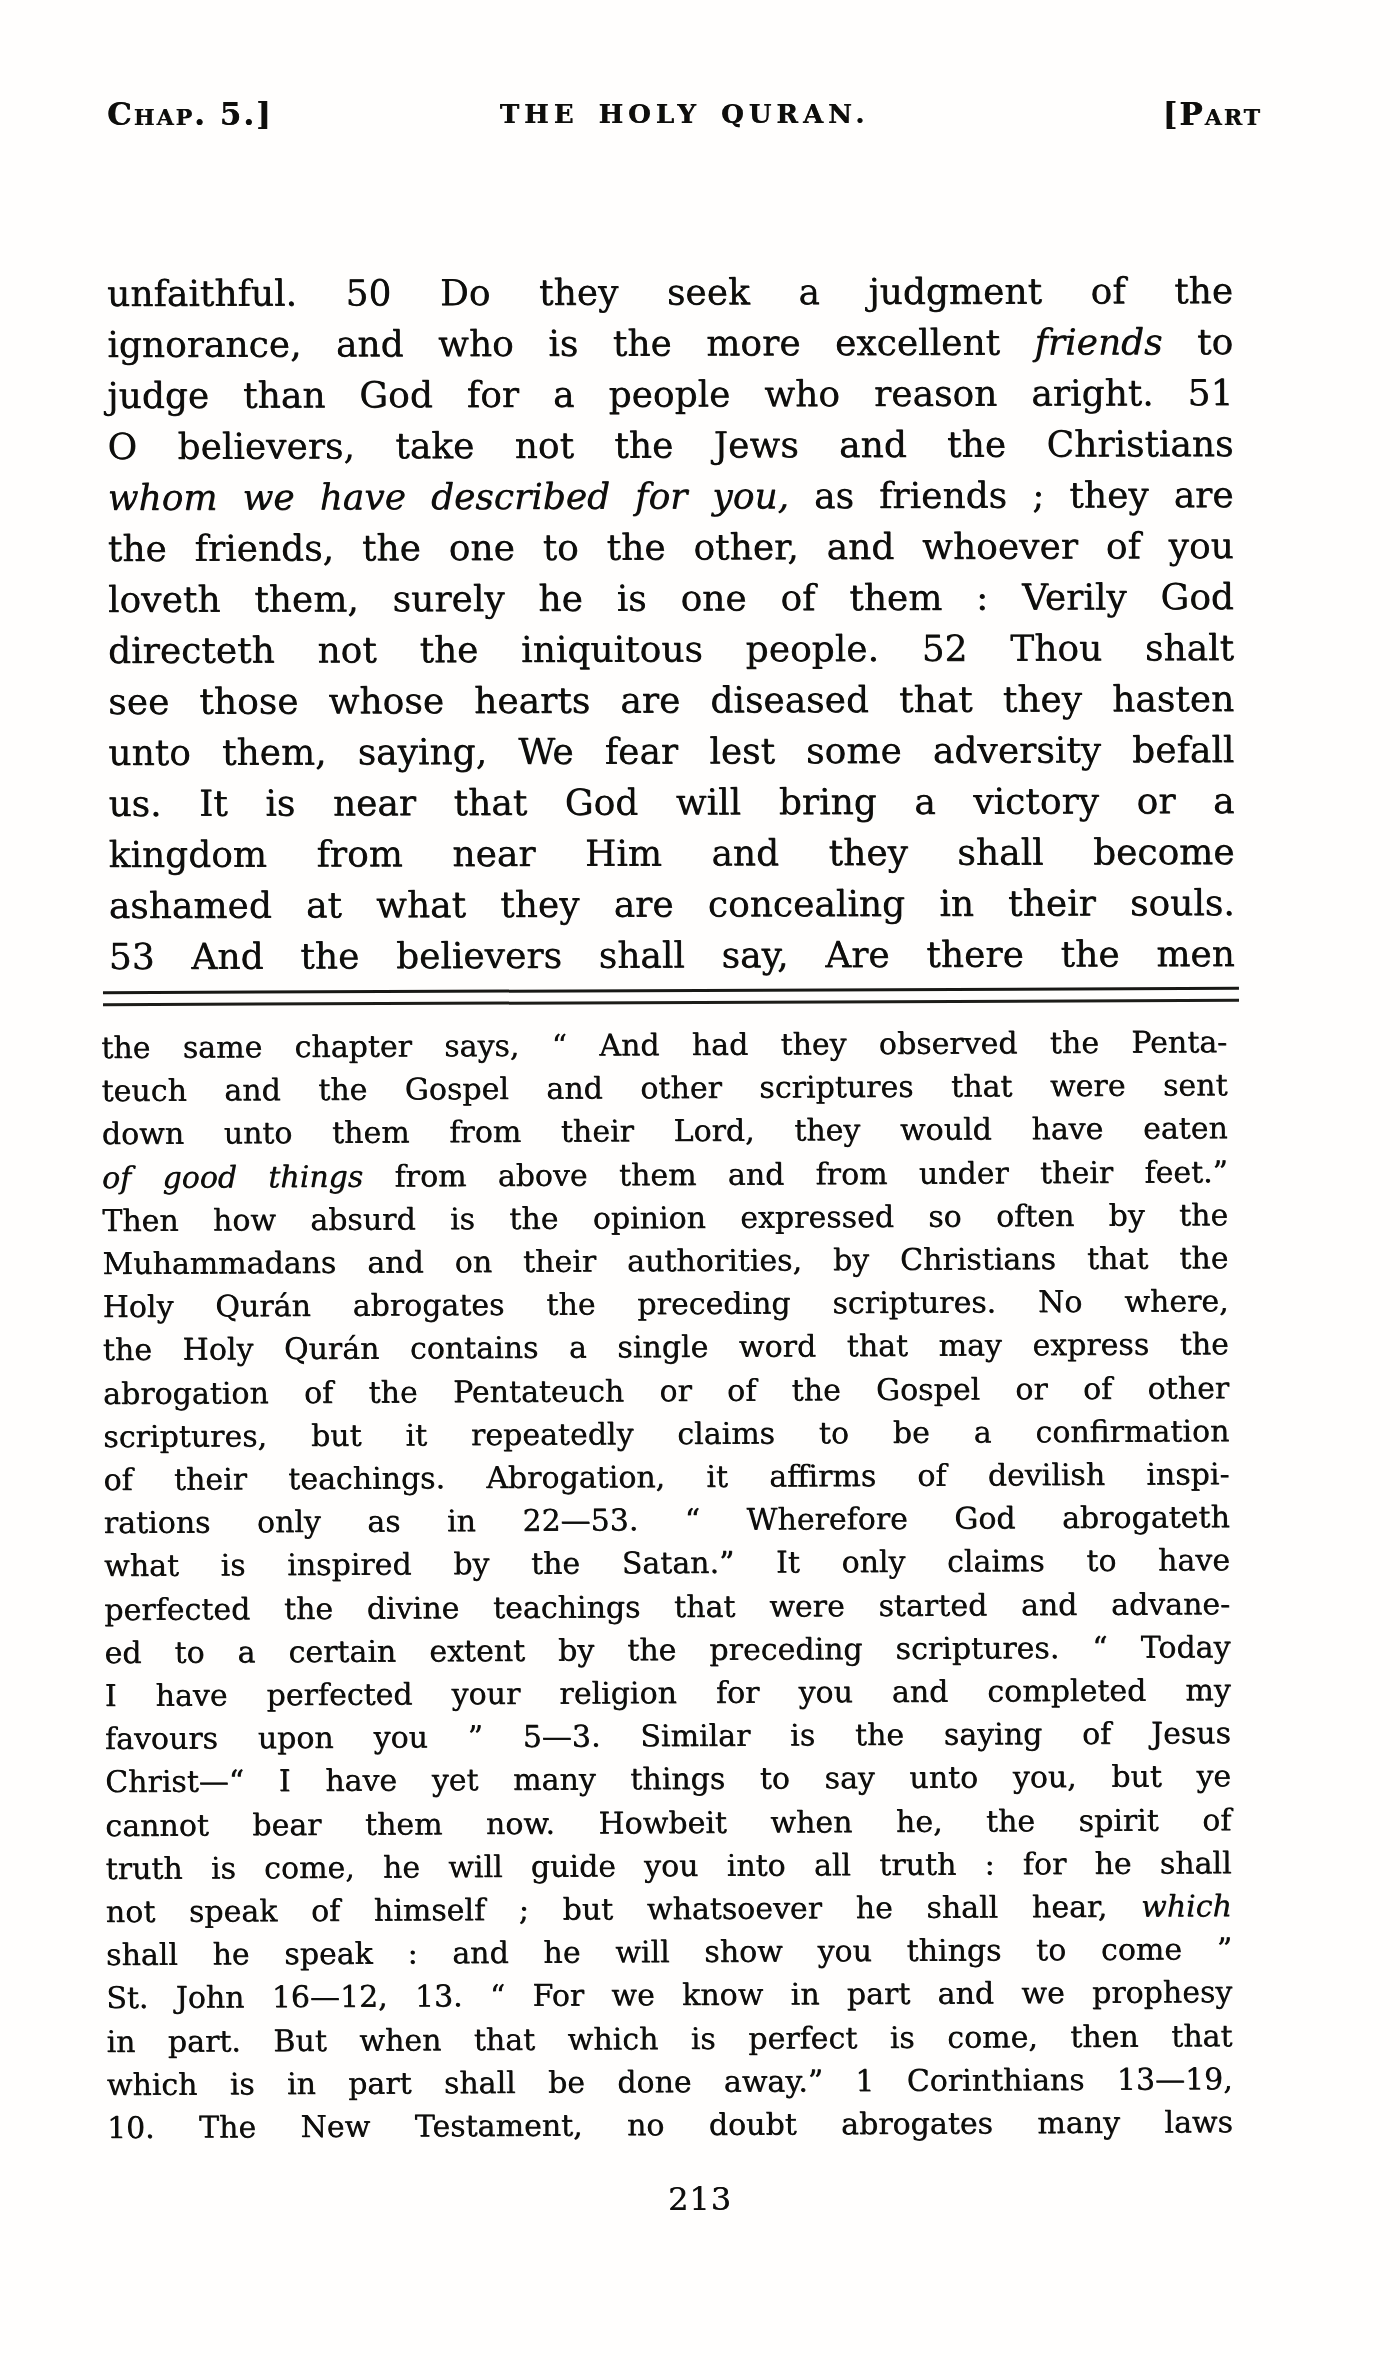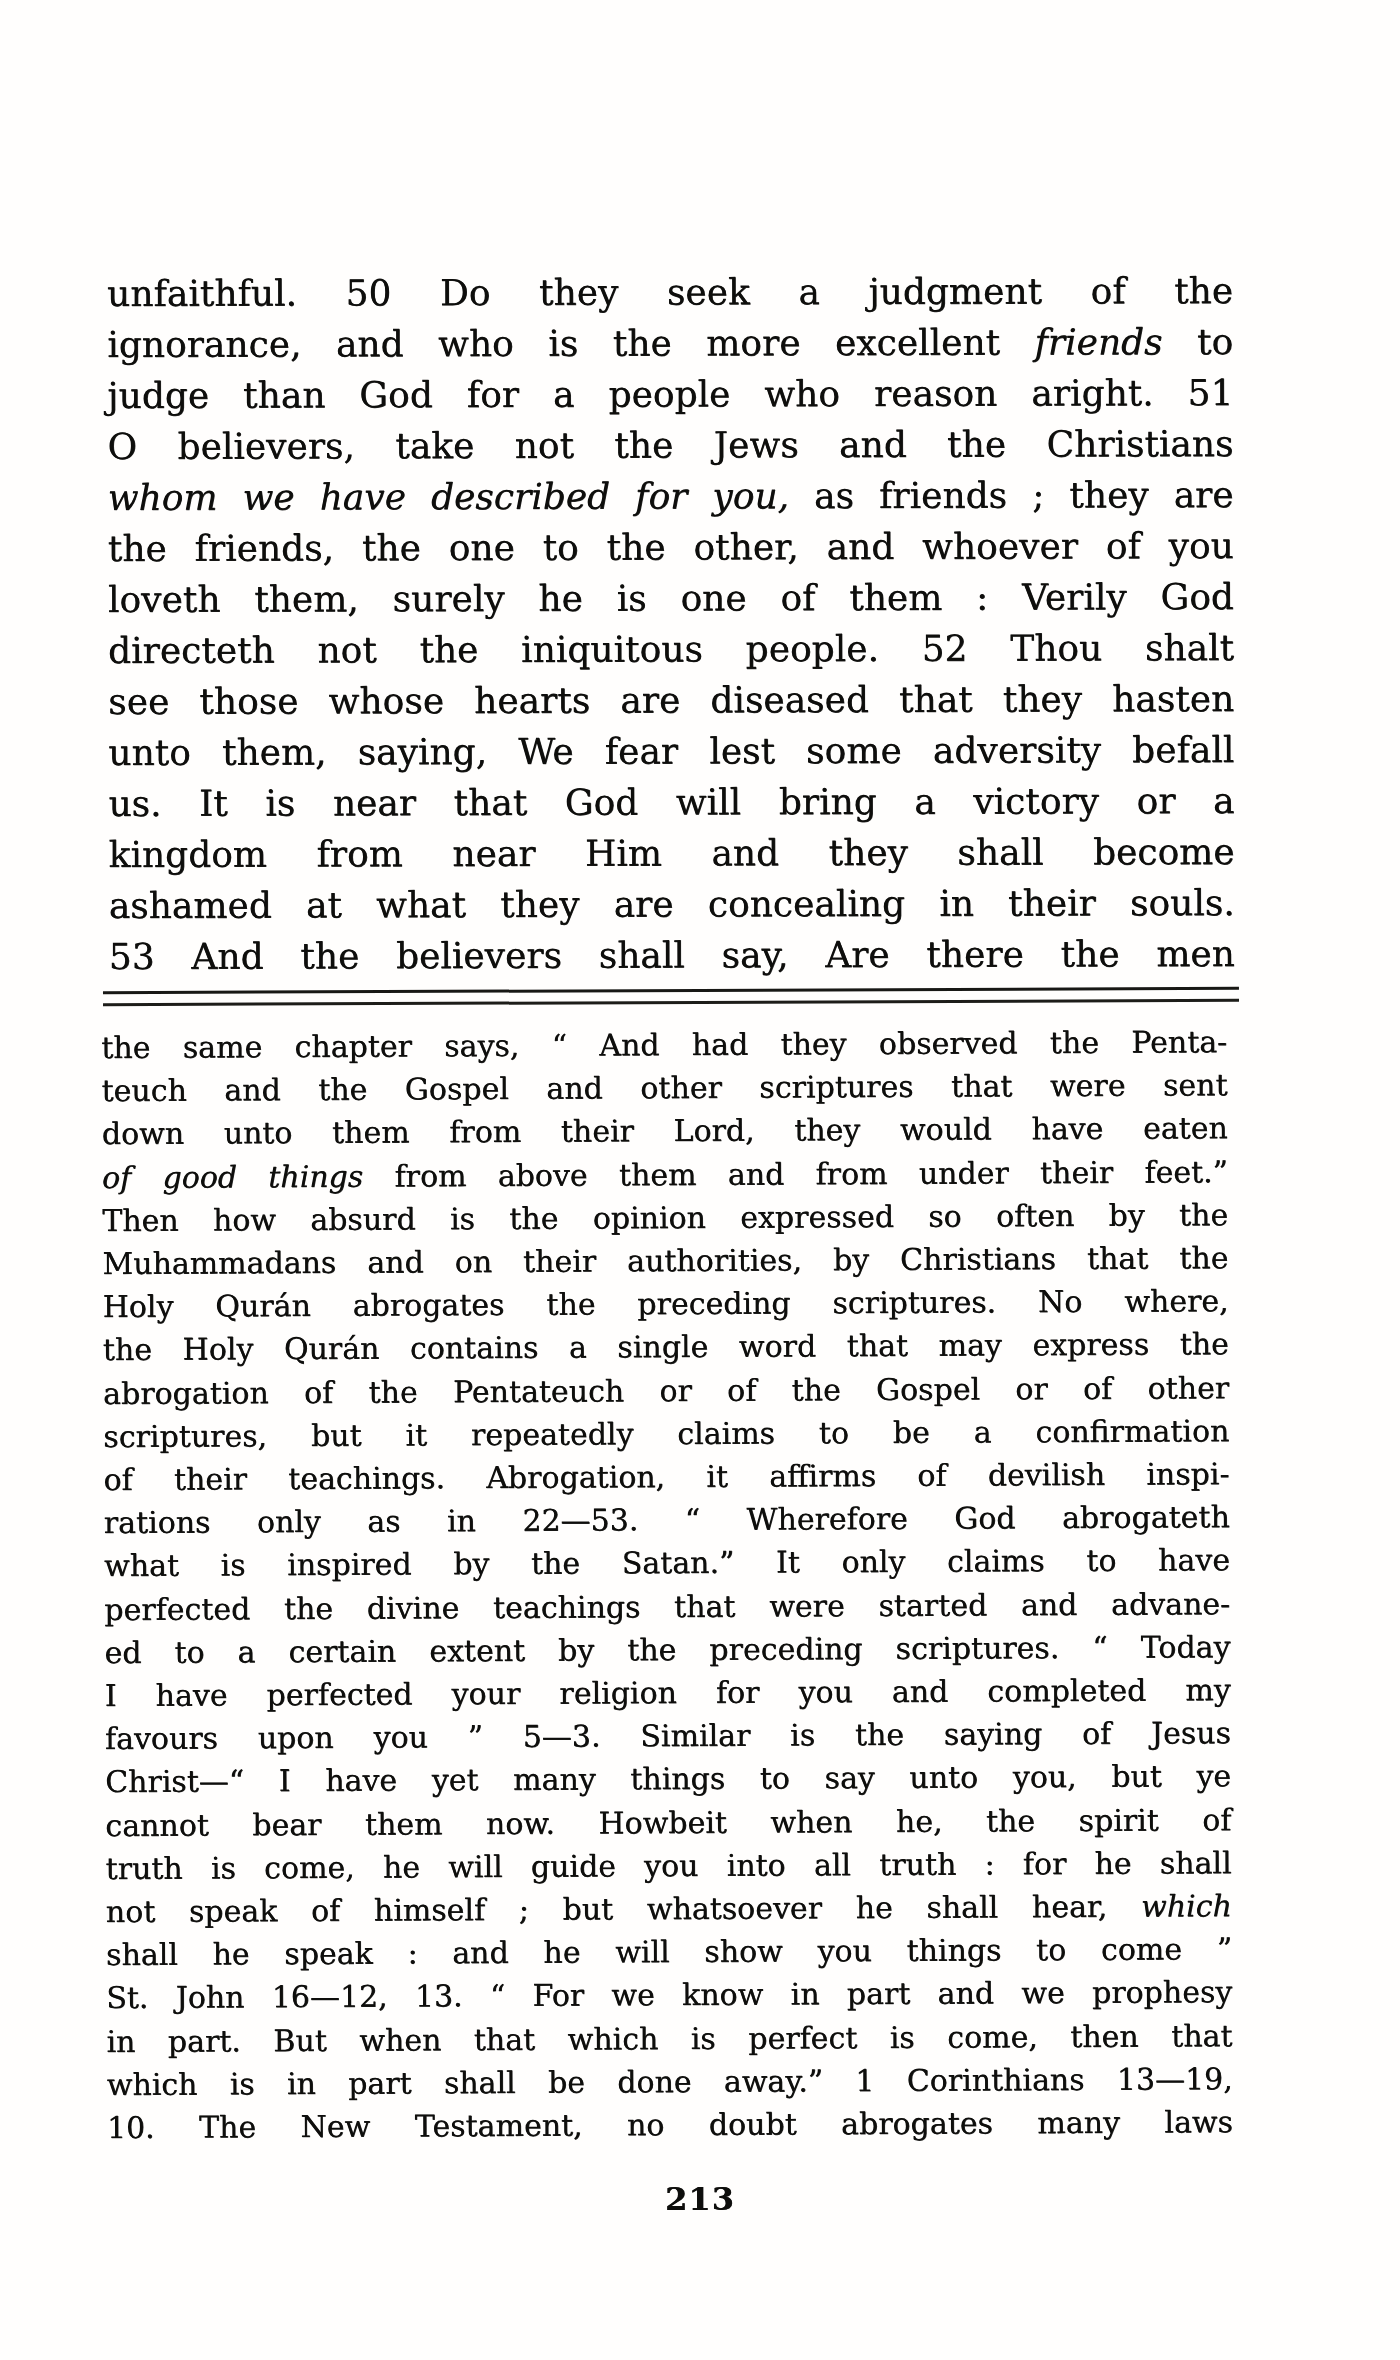--- a/index.html
+++ b/index.html
@@ -46,28 +46,33 @@
     top: 989px; left: 103px; width: 1136px; height: 9px;
     border-top: 3px solid #181815;
     border-bottom: 3px solid #1d1d19;
     transform: rotate(-0.22deg);
   }
   
   .folio {
     position: absolute;
     top: 2180px; left: 0; width: 100%;
     text-align: center;
-    font-size: 32px; font-weight: bold; letter-spacing: 1px;
+    font-size: 32px; font-weight: normal; letter-spacing: 1px;
   }
 </style>
 </head>
 <body>
 
 <div class="page">
 
+  <header class="running-head">
+    <span class="rh-left">Chap. 5.]</span>
+    <span class="rh-center">THE HOLY QURAN.</span>
+    <span class="rh-right">[Part</span>
+  </header>
 
   <main class="verse-text">
       <div class="tline"><span>unfaithful.  50  Do they seek a judgment of the</span></div>
       <div class="tline"><span>ignorance, and who is the more excellent </span><span class="it">friends</span><span> to</span></div>
       <div class="tline"><span>judge than God for a people who reason aright.  51</span></div>
       <div class="tline"><span>O believers, take not the Jews and the Christians</span></div>
       <div class="tline"><span class="it">whom we have described for you,</span><span> as friends ; they are</span></div>
       <div class="tline"><span>the friends, the one to the other, and whoever of you</span></div>
       <div class="tline"><span>loveth them, surely he is one of them : Verily God</span></div>
       <div class="tline"><span>directeth not the iniquitous people.  52 Thou shalt</span></div>

